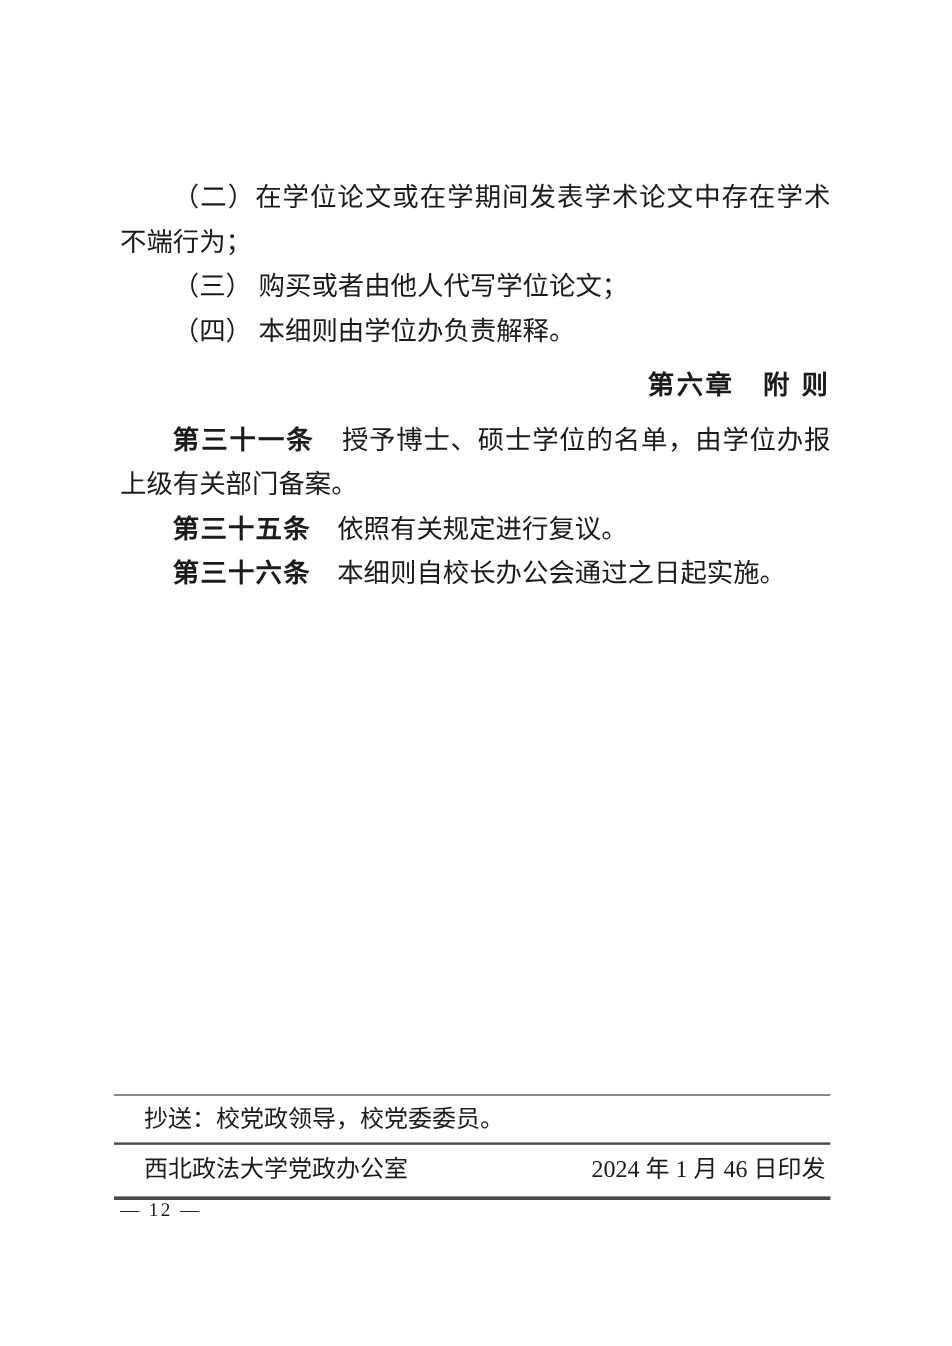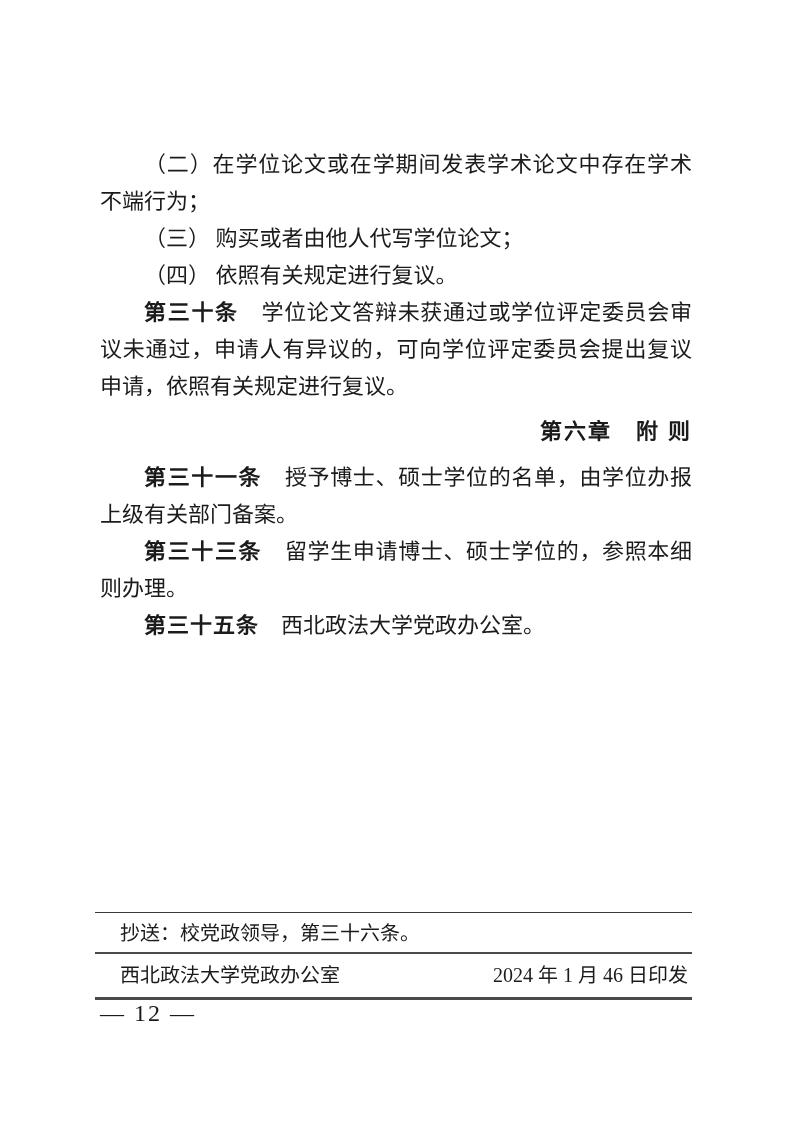--- a/index.html
+++ b/index.html
@@ -59,55 +59,54 @@
   .office-row {
     display: flex;
     justify-content: space-between;
     align-items: flex-end;
     padding: 8px 4px 9px 25px;
   }
   .page-number {
     position: absolute;
     left: 100px;
     top: 1000px;
-    font-size: 24px;
+    font-size: 16px;
     letter-spacing: 2px;
   }
 </style>
 </head>
 <body>
 
 <div class="page">
 
   <div class="body-text">
 
     <p><span>（二）在学位论文或在学期间发表学术论文中存在学术不端行为；</span></p>
 
     <p><span>（三） 购买或者由他人代写学位论文；</span></p>
 
-    <p><span>（四） 依照有关规定进行复议。</span></p>
+    <p><span>（四） 本细则由学位办负责解释。</span></p>
 
-    <p><span class="lead">第三十条</span><span>　学位论文答辩未获通过或学位评定委员会审议未通过，申请人有异议的，可向学位评定委员会提出复议申请，依照有关规定进行复议。</span></p>
 
     <p class="chapter">第六章　附 则</p>
 
     <p><span class="lead">第三十一条</span><span>　授予博士、硕士学位的名单，由学位办报上级有关部门备案。</span></p>
 
 
-    <p><span class="lead">第三十三条</span><span>　留学生申请博士、硕士学位的，参照本细则办理。</span></p>
 
 
-    <p><span class="lead">第三十五条</span><span>　西北政法大学党政办公室。</span></p>
+    <p><span class="lead">第三十五条</span><span>　依照有关规定进行复议。</span></p>
 
+    <p><span class="lead">第三十六条</span><span>　本细则自校长办公会通过之日起实施。</span></p>
 
   </div>
 
   <div class="footer">
     <div class="rule-thin"></div>
-    <div class="cc-row">抄送：校党政领导，第三十六条。</div>
+    <div class="cc-row">抄送：校党政领导，校党委委员。</div>
     <div class="rule-medium"></div>
     <div class="office-row">
       <span>西北政法大学党政办公室</span>
       <span>2024 年 1 月 46 日印发</span>
     </div>
     <div class="rule-thick"></div>
   </div>
 
   <div class="page-number">— 12 —</div>
 

